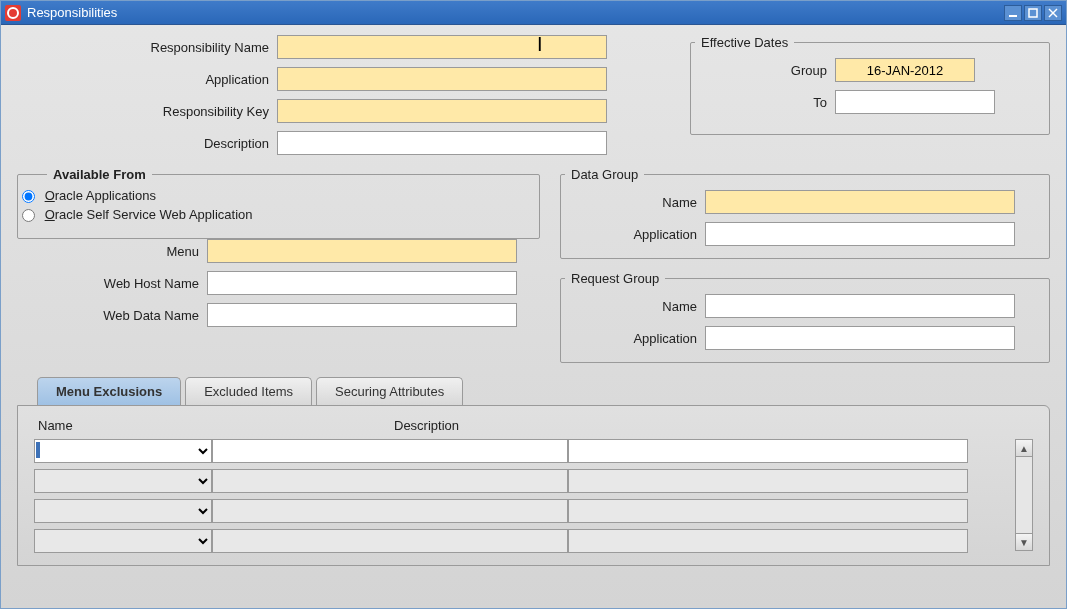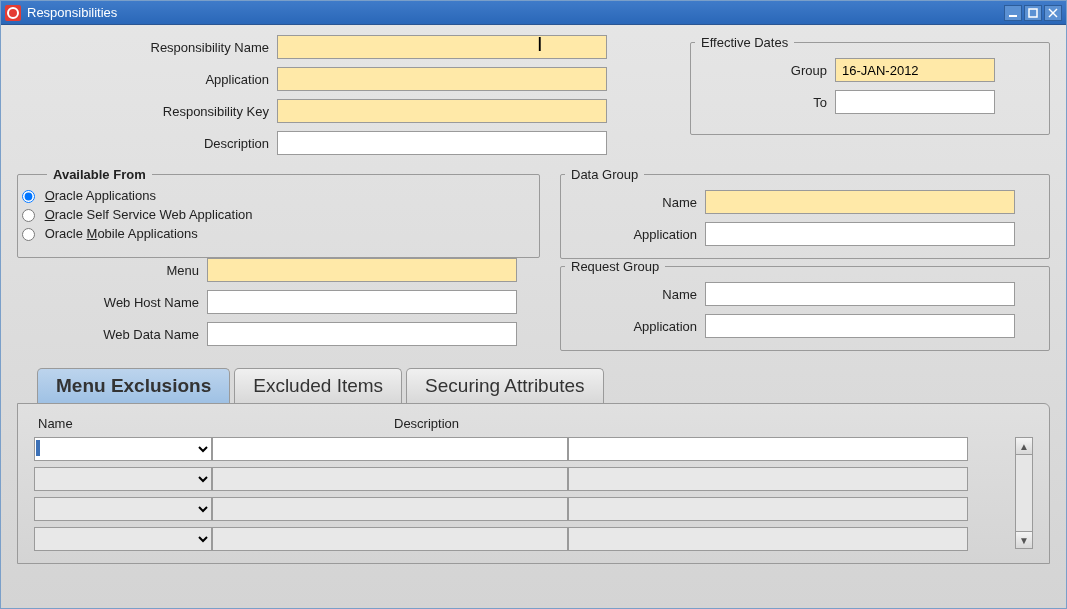--- a/index.html
+++ b/index.html
@@ -83,21 +83,21 @@
 
   .tabs { margin-top: 14px; }
   .tabbar { display: flex; gap: 4px; padding-left: 20px; }
   .tab {
     padding: 6px 18px;
     border: 1px solid #9a9a9a;
     border-bottom: none;
     background: linear-gradient(#f0f0f0, #d8d8d8);
     border-radius: 5px 5px 0 0;
     color: #333;
-    font-size: 19px;
+    font-size: 13px;
   }
   .tab.active {
     background: linear-gradient(#bcd4ed, #9fc1e4);
     font-weight: bold;
   }
   .tabpanel {
     border: 1px solid #9a9a9a;
     background: linear-gradient(#e0e0e0,#d4d4d4);
     padding: 12px 16px;
     border-radius: 0 6px 0 0;
@@ -190,21 +190,21 @@
           <div class="lbl" style="width:260px">Description</div>
           <input type="text" style="width: 330px;" value="">
         </div>
       </div>
 
       <div class="right-col">
         <fieldset>
           <legend>Effective Dates</legend>
           <div class="row">
             <div class="lbl" style="width:140px">Group</div>
-            <input type="text" class="req" style="width: 160px;" value="16-JAN-2012">
+            <input type="text" class="req" style="width: 140px; text-align: center;" value="16-JAN-2012">
           </div>
           <div class="row" style="margin-bottom:8px">
             <div class="lbl" style="width:140px">To</div>
             <input type="text" style="width: 160px;" value="">
           </div>
         </fieldset>
       </div>
     </div>
 
     <div style="display:flex; gap:20px; margin-top:4px">
@@ -212,24 +212,20 @@
         <fieldset class="radiogrp" style="padding-top:2px">
           <legend class="bold">Available From</legend>
           <label>
             <input type="radio" name="availfrom" checked="" style="">
             <span class="underline">O</span><span>racle Applications</span>
           </label>
           <label>
             <input type="radio" name="availfrom" style="">
             <span class="underline">O</span><span>racle Self Service Web Application</span>
           </label>
-          <label>
-            <input type="radio" name="availfrom" style="">
-            <span>Oracle </span><span class="underline">M</span><span>obile Applications</span>
-          </label>
         </fieldset>
 
         <div class="row" style="">
           <div class="lbl" style="width:190px">Menu</div>
           <input type="text" class="req" style="width: 310px;" value="">
         </div>
         <div class="row">
           <div class="lbl" style="width:190px">Web Host Name</div>
           <input type="text" style="width: 310px;" value="">
         </div>
@@ -245,21 +241,21 @@
           <div class="row">
             <div class="lbl" style="width:140px">Name</div>
             <input type="text" class="req" style="width: 310px;" value="">
           </div>
           <div class="row" style="margin-bottom:0">
             <div class="lbl" style="width:140px">Application</div>
             <input type="text" style="width: 310px;" value="">
           </div>
         </fieldset>
 
-        <fieldset style="">
+        <fieldset style="margin-top:12px">
           <legend>Request Group</legend>
           <div class="row">
             <div class="lbl" style="width:140px">Name</div>
             <input type="text" style="width: 310px;" value="">
           </div>
           <div class="row" style="margin-bottom:0">
             <div class="lbl" style="width:140px">Application</div>
             <input type="text" style="width: 310px;" value="">
           </div>
         </fieldset>

